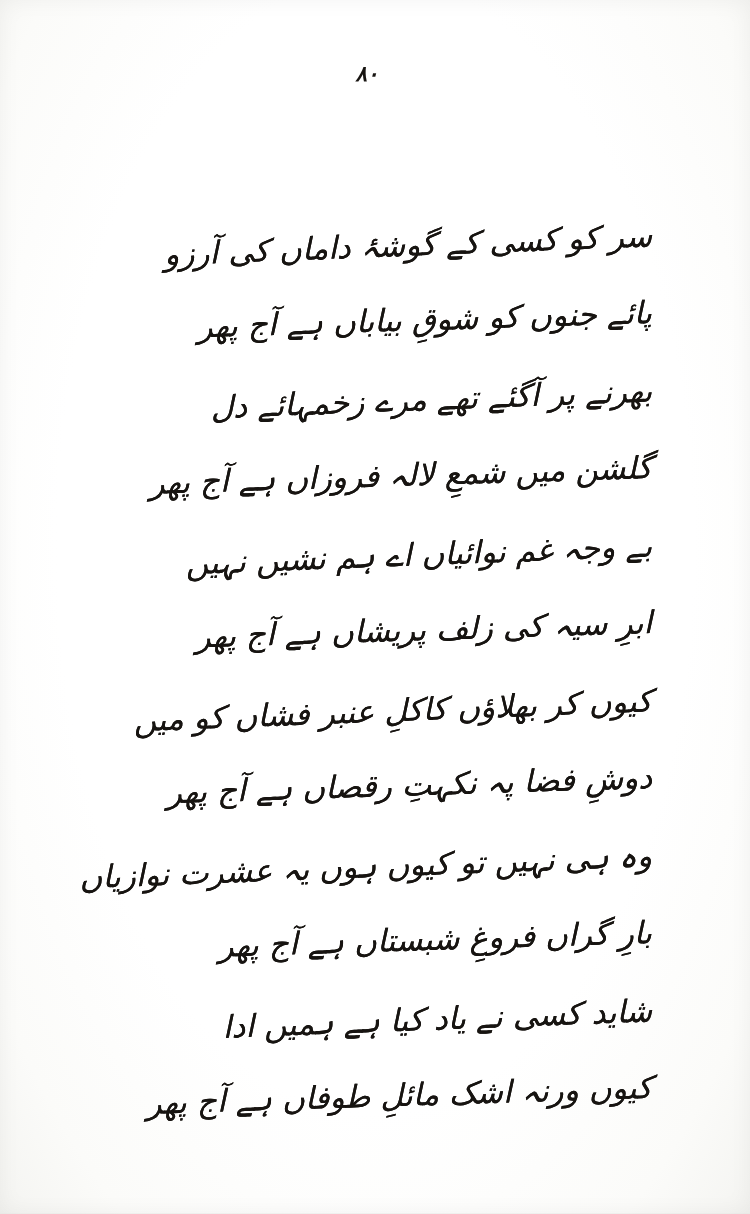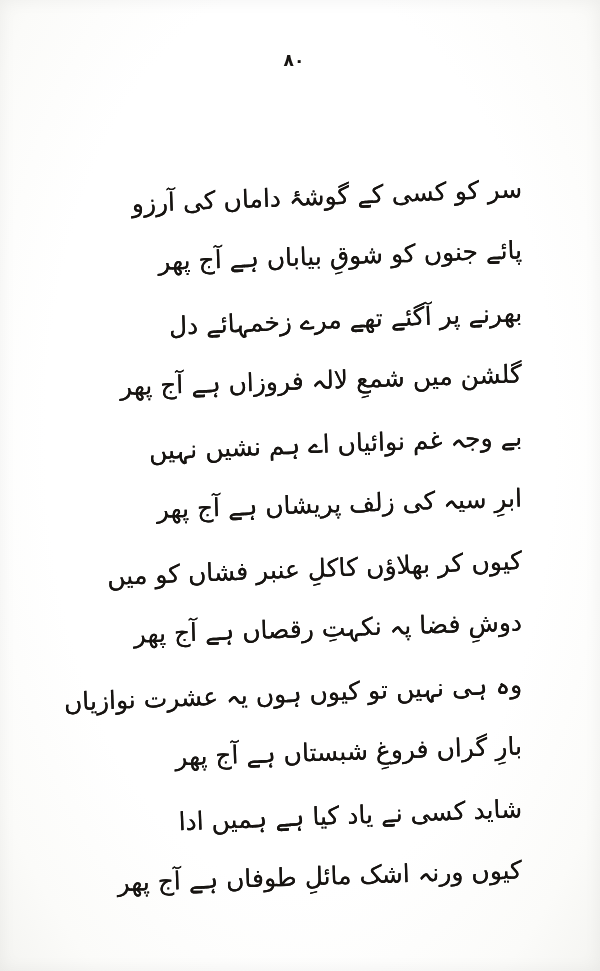--- a/index.html
+++ b/index.html
@@ -11,20 +11,21 @@
     position: relative;
     width: 600px;
     height: 971px;
     margin: 0 auto;
     background:
       radial-gradient(ellipse at 50% 45%, #ffffff 60%, #fbfbf9 85%, #f4f4f1 100%);
     color: #171411;
     overflow: hidden;
     font-family: "DejaVu Sans", "Liberation Serif", sans-serif;
     box-shadow: inset 0 0 18px rgba(0,0,0,0.05);
+    font-style: italic;
   }
   .page-number {
     position: absolute;
     top: 50px;
     left: 0;
     right: 0;
     text-align: center;
     transform: translateX(-6px);
     font-size: 17px;
     font-weight: bold;

